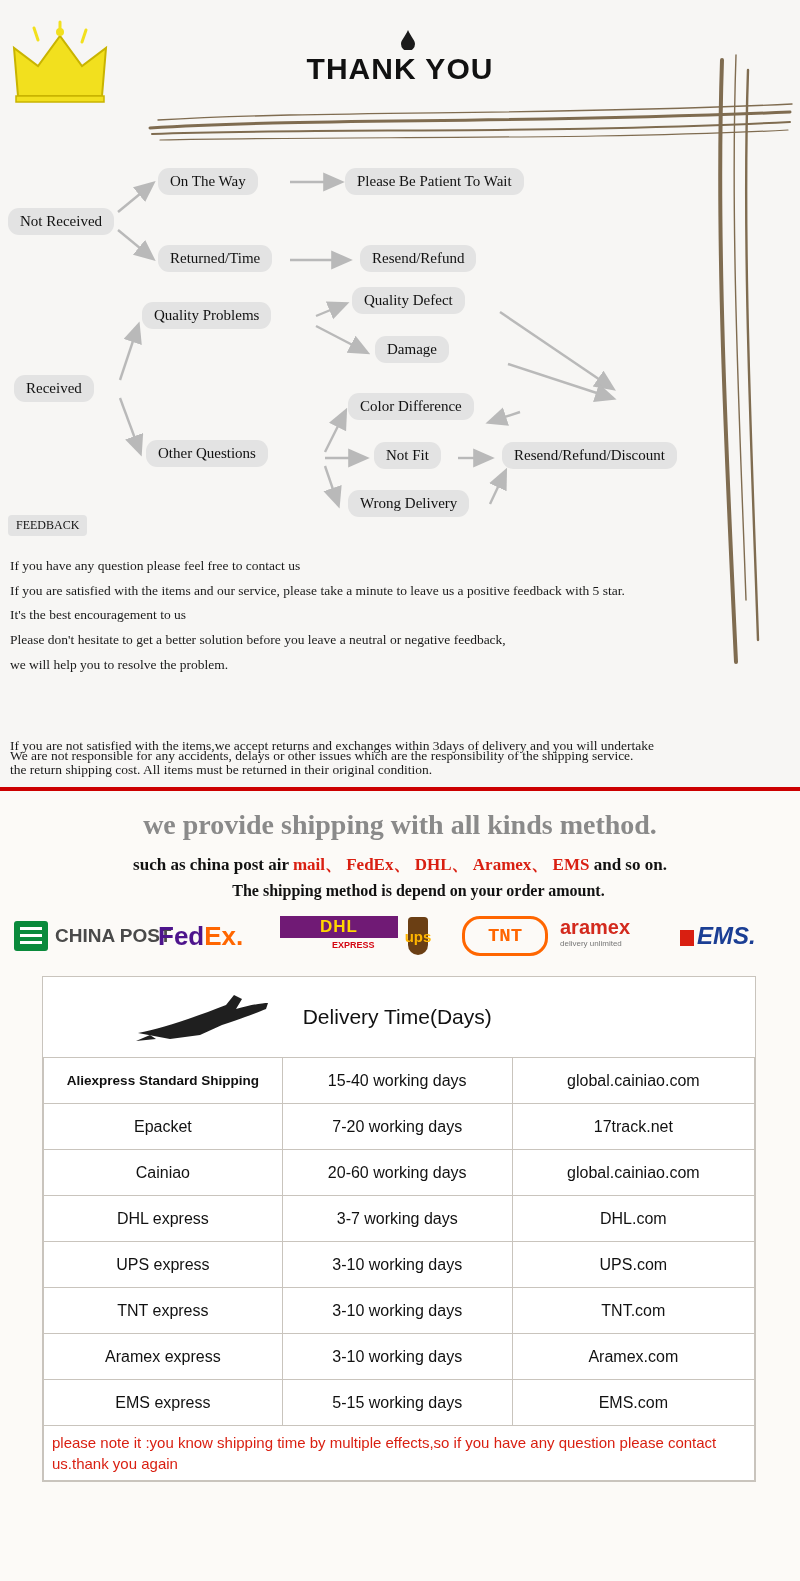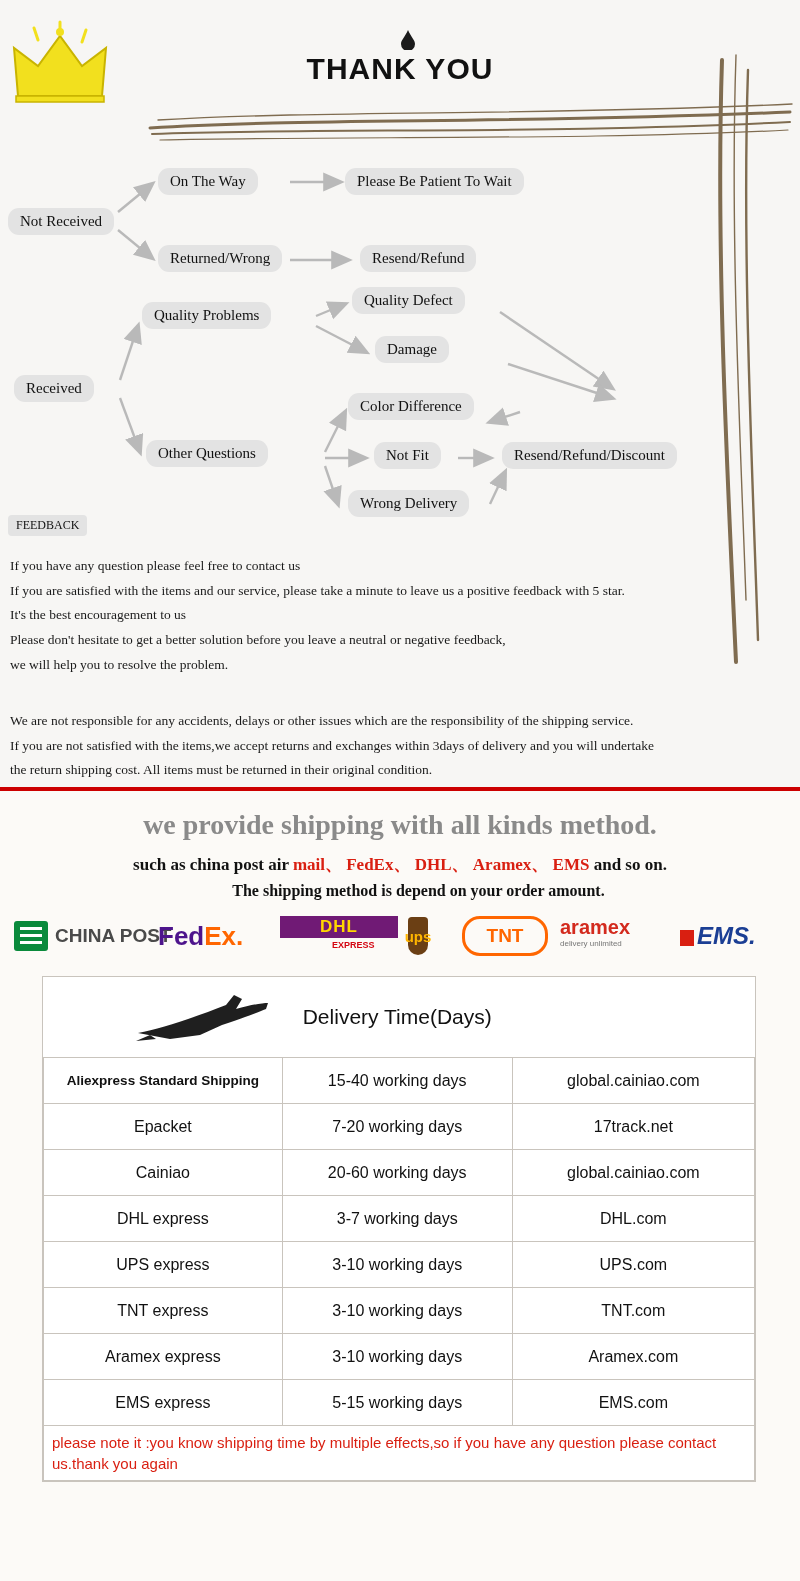--- a/index.html
+++ b/index.html
@@ -34,21 +34,21 @@
     position:absolute;left:8px;top:515px;background:#e3e3e3;border-radius:4px;
     padding:3px 8px;font-size:12px;color:#111;font-family:"Liberation Serif", serif;
   }
 
   .para{position:absolute;left:10px;font-size:13.5px;color:#1a1a1a;font-family:"Liberation Serif", serif;}
   .para.l1{top:558px;}
   .para.l2{top:583px;}
   .para.l3{top:607px;}
   .para.l4{top:632px;}
   .para.l5{top:657px;}
-  .para.l6{top:713px;}
+  .para.l6{top:748px;}
   .para.l7{top:738px;}
   .para.l8{top:762px;}
 
   .redline{position:absolute;left:0;top:787px;width:800px;height:4px;background:#cc0000;}
 
   
   .bottom{position:absolute;left:0;top:791px;width:800px;height:790px;background:#fcfaf7;}
   .ship-title{
     text-align:center;margin-top:18px;font-size:28px;font-weight:bold;color:#8a8a8a;
     font-family:"Liberation Serif", serif;
@@ -83,21 +83,21 @@
   .lg-dhl .sub{font-size:9px;color:#d40511;font-weight:bold;margin-top:2px;margin-left:52px;}
 
   .lg-ups{left:408px;}
   .lg-ups .shield{width:20px;height:38px;background:#6b3f14;border-radius:6px 6px 16px 16px;
      color:#ffb500;font-size:15px;font-weight:bold;display:flex;align-items:center;justify-content:center;
      font-family:"Liberation Sans", sans-serif;}
 
   .lg-tnt{left:462px;}
   .lg-tnt .o{width:80px;height:34px;border:3px solid #ff6600;border-radius:18px;color:#ff6600;
      font-size:19px;font-weight:bold;display:flex;align-items:center;justify-content:center;
-     font-family:Liberation Sans, sans-serif;}
+     font-family:Liberation Mono, monospace;}
 
   .lg-aramex{left:560px;flex-direction:column;align-items:flex-start;}
   .lg-aramex .t{font-size:20px;font-weight:bold;color:#d32a1e;font-family:"Liberation Sans", sans-serif;}
   .lg-aramex .s{font-size:8px;color:#777;}
 
   .lg-ems{left:680px;}
   .lg-ems .t{font-size:24px;font-weight:bold;font-style:italic;color:#1b3e94;font-family:"Liberation Sans", sans-serif;}
   .lg-ems .t:before{content:"";display:inline-block;width:14px;height:16px;background:#d91f11;margin-right:3px;vertical-align:-2px;}
 
   .tablewrap{position:absolute;left:42px;top:185px;width:712px;border:1px solid #c9c4bd;background:#fff;}
@@ -169,21 +169,21 @@
           <path d="M508 224 L612 258"></path>
           <path d="M520 272 L490 282"></path>
           <path d="M458 318 L490 318"></path>
           <path d="M490 364 L505 332"></path>
         </g>
       </svg>
 
       <div class="node" style="left:8px;top:68px;">Not Received</div>
       <div class="node" style="left:158px;top:28px;">On The Way</div>
       <div class="node" style="left:345px;top:28px;">Please Be Patient To Wait</div>
-      <div class="node" style="left:158px;top:105px;">Returned/Wrong</div>
+      <div class="node" style="left:158px;top:105px;">Returned/Time</div>
       <div class="node" style="left:360px;top:105px;">Resend/Refund</div>
 
       <div class="node" style="left:14px;top:235px;">Received</div>
       <div class="node" style="left:142px;top:162px;">Quality Problems</div>
       <div class="node" style="left:352px;top:147px;">Quality Defect</div>
       <div class="node" style="left:375px;top:196px;">Damage</div>
 
       <div class="node" style="left:146px;top:300px;">Other Questions</div>
       <div class="node" style="left:348px;top:253px;">Color Difference</div>
       <div class="node" style="left:374px;top:302px;">Not Fit</div>

